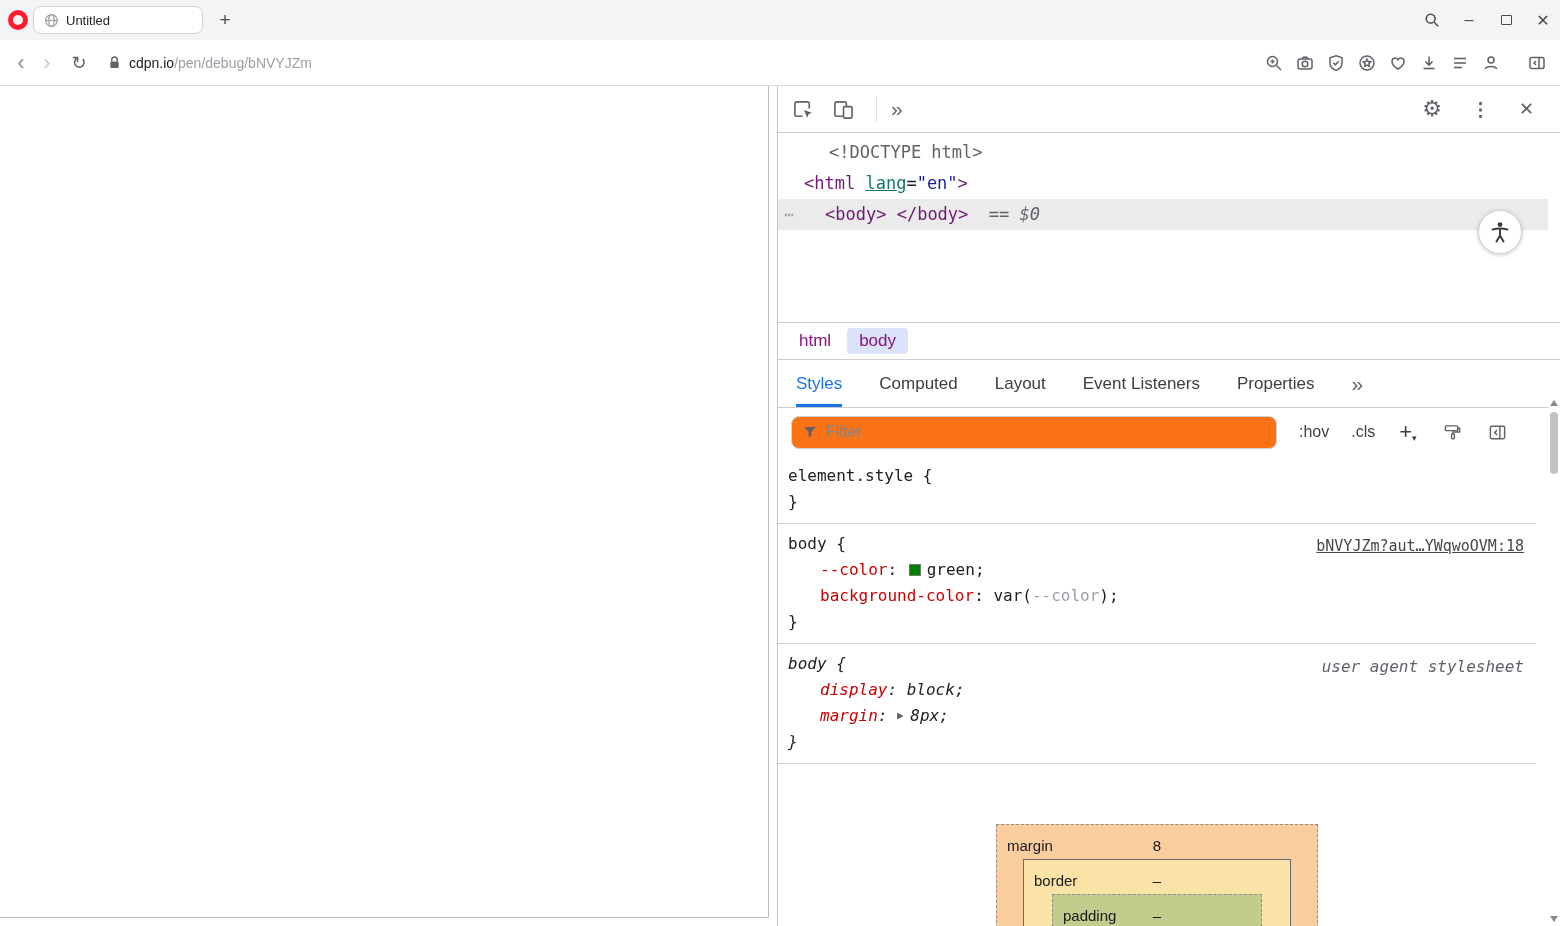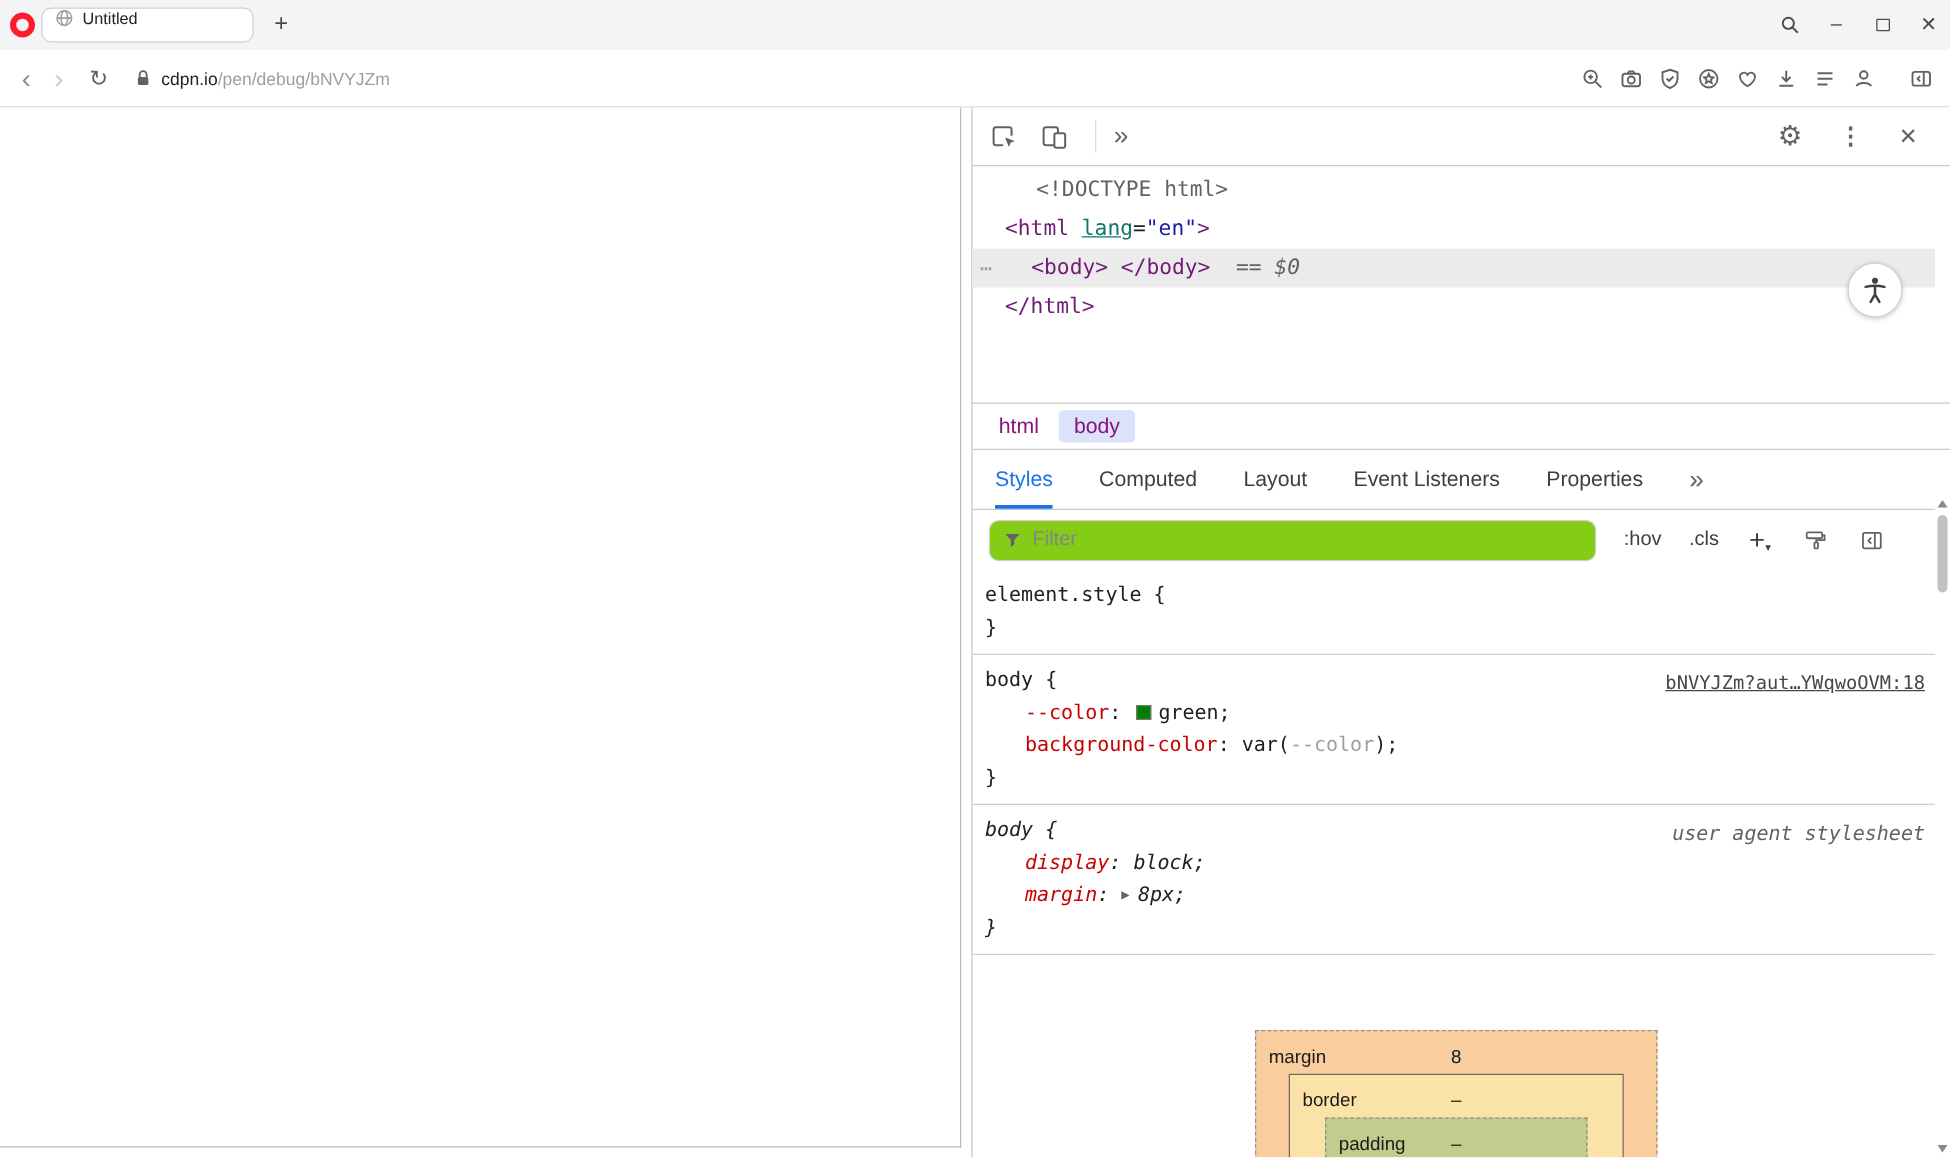--- a/index.html
+++ b/index.html
@@ -4,21 +4,21 @@
 <style>
   * { margin:0; padding:0; box-sizing:border-box; }
   html,body { background:#fff; }
   body { font-family:"Liberation Sans", sans-serif; color:#202124; }
 
   .browser { position:relative; width:1560px; height:926px; background:#fff; overflow:hidden; }
 
   
   .tabbar { position:absolute; left:0; top:0; width:100%; height:40px; background:#f3f4f6; }
   .opera-logo { position:absolute; left:8px; top:10px; width:20px; height:20px; border:5px solid #ff1b2d; border-radius:50%; }
-  .tab { position:absolute; left:33px; top:6px; width:170px; height:28px; background:#fff; border:1px solid #cdd0d4; border-radius:8px; display:flex; align-items:flex-start; padding:0 10px; gap:7px; font-size:13px; color:#202124; }
+  .tab { position:absolute; left:33px; top:6px; width:170px; height:28px; background:#fff; border:1px solid #cdd0d4; border-radius:8px; display:flex; align-items:center; padding:0 10px; gap:7px; font-size:13px; color:#202124; }
   .globe-ic { flex:0 0 auto; display:flex; }
   .newtab { position:absolute; left:212px; top:7px; width:26px; height:26px; display:flex; align-items:center; justify-content:center; font-size:19px; color:#4a4a4a; }
   .tabbar-right { position:absolute; right:8px; top:0; height:40px; display:flex; align-items:center; gap:19px; }
   .winbtn { width:18px; height:18px; display:flex; align-items:center; justify-content:center; color:#4a4a4a; font-size:16px; }
   .maxbox { width:11px; height:10px; border:1.5px solid #4a4a4a; border-radius:1px; }
 
   
   .addressbar { position:absolute; left:0; top:40px; width:100%; height:46px; background:#fff; border-bottom:1px solid #dadce0; display:flex; align-items:center; }
   .navbtn { width:26px; display:flex; justify-content:center; font-size:22px; line-height:1; }
   .nav-back { color:#8a8d91; margin-left:8px; }
@@ -78,30 +78,30 @@
   .crumb.selected { background:#dbe2f9; border-radius:4px; padding:3px 12px; }
 
   
   .styles-tabs { height:48px; border-bottom:1px solid #ccc; display:flex; align-items:stretch; padding-left:18px; flex-shrink:0; }
   .styles-tab { display:flex; align-items:center; font-size:17px; color:#3c4043; margin-right:37px; }
   .styles-tab.active { color:#1a73e8; box-shadow:inset 0 -3px 0 #1a73e8; }
   .styles-more { display:flex; align-items:center; color:#5f6368; font-size:21px; }
 
   
   .filter-row { height:48px; display:flex; align-items:center; padding-left:13px; flex-shrink:0; }
-  .filter-input-wrap { width:486px; height:33px; border:1px solid #cfd1d4; border-radius:8px; background:#84cc16; display:flex; align-items:center; padding:0 10px; gap:8px; }
+  .filter-input-wrap { width:486px; height:33px; border:1px solid #cfd1d4; border-radius:8px; background:#f97316; display:flex; align-items:center; padding:0 10px; gap:8px; }
   .filter-input { border:none; outline:none; flex:1; font-size:16px; color:#202124; font-family:"Liberation Sans", sans-serif; background:transparent; }
   .filter-input::placeholder { color:#80868b; }
   .pseudo-btn { font-size:16px; color:#3c4043; margin-left:22px; }
   .plus-btn { font-size:22px; color:#3c4043; margin-left:24px; position:relative; }
   .plus-caret { font-size:9px; color:#3c4043; vertical-align:-2px; }
   .filter-icbtn { margin-left:26px; display:flex; align-items:center; }
 
   
-  .styles-scroll { flex:1; position:relative; padding-right:8px; overflow:hidden; font-family:"DejaVu Sans Mono", monospace; font-size:16px; line-height:26px; }
+  .styles-scroll { flex:1; position:relative; padding-right:24px; overflow:hidden; font-family:"DejaVu Sans Mono", monospace; font-size:16px; line-height:26px; }
   .rule { position:relative; border-bottom:1px solid #d0d0d0; padding:7px 0 8px 10px; }
   .rule.ua { font-style:italic; }
   .css-line { white-space:pre; }
   .css-decl { padding-left:32px; }
   .rule-link { position:absolute; top:9px; right:12px; font-size:15px; color:#474747; text-decoration:underline; font-style:normal; }
   .ua-note { position:absolute; top:10px; right:12px; font-size:16px; color:#5f6368; font-style:italic; }
   .swatch { display:inline-block; width:12px; height:12px; border:1px solid #767676; margin:0 6px 0 2px; vertical-align:-1px; }
 
   
   .boxmodel { margin:60px auto 0; width:322px; font-family:"Liberation Sans", sans-serif; font-size:15px; color:#1a1a1a; font-style:normal; }
@@ -255,21 +255,20 @@
         <span class="dt-gear">⚙</span>
         <span class="dt-kebab">⋮</span>
         <span class="dt-close">✕</span>
       </div>
     </div>
 
     <div class="dom-area">
       <div class="dom-row"><span class="tk-gray">&lt;!DOCTYPE html&gt;</span></div>
       <div class="dom-row"><span class="tk-tag">&lt;html</span><span> </span><span class="tk-attr">lang</span><span>=</span><span class="tk-str">"en"</span><span class="tk-tag">&gt;</span></div>
       <div class="dom-row indent-body selected"><span class="row-gutter">⋯</span><span><span class="tk-tag">&lt;body&gt;</span><span> </span><span class="tk-tag">&lt;/body&gt;</span><span>  </span><span class="tk-eq">== $0</span></span></div>
-      <div class="dom-row"><span class="tk-tag">&lt;/html&gt;</span></div>
 
       <div class="a11y-fab">
         <span>
           <svg width="24" height="24" viewBox="0 0 24 24" fill="none" stroke="#3c4043" stroke-width="2" stroke-linecap="round">
             <circle cx="12" cy="4.6" r="2.4" fill="#3c4043" stroke="none"></circle>
             <path d="M4.5 9.5c5-1.3 10-1.3 15 0"></path>
             <path d="M12 9.5v6"></path>
             <path d="M12 15.5L8.5 21.5M12 15.5l3.5 6"></path>
           </svg>
         </span>

